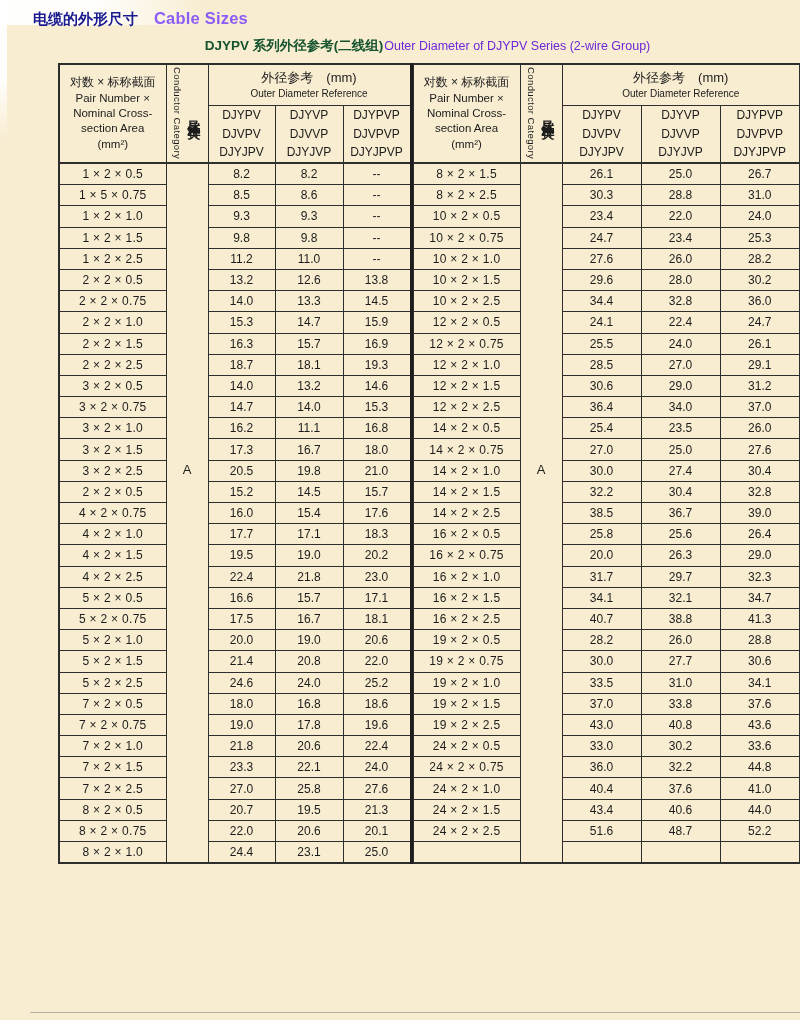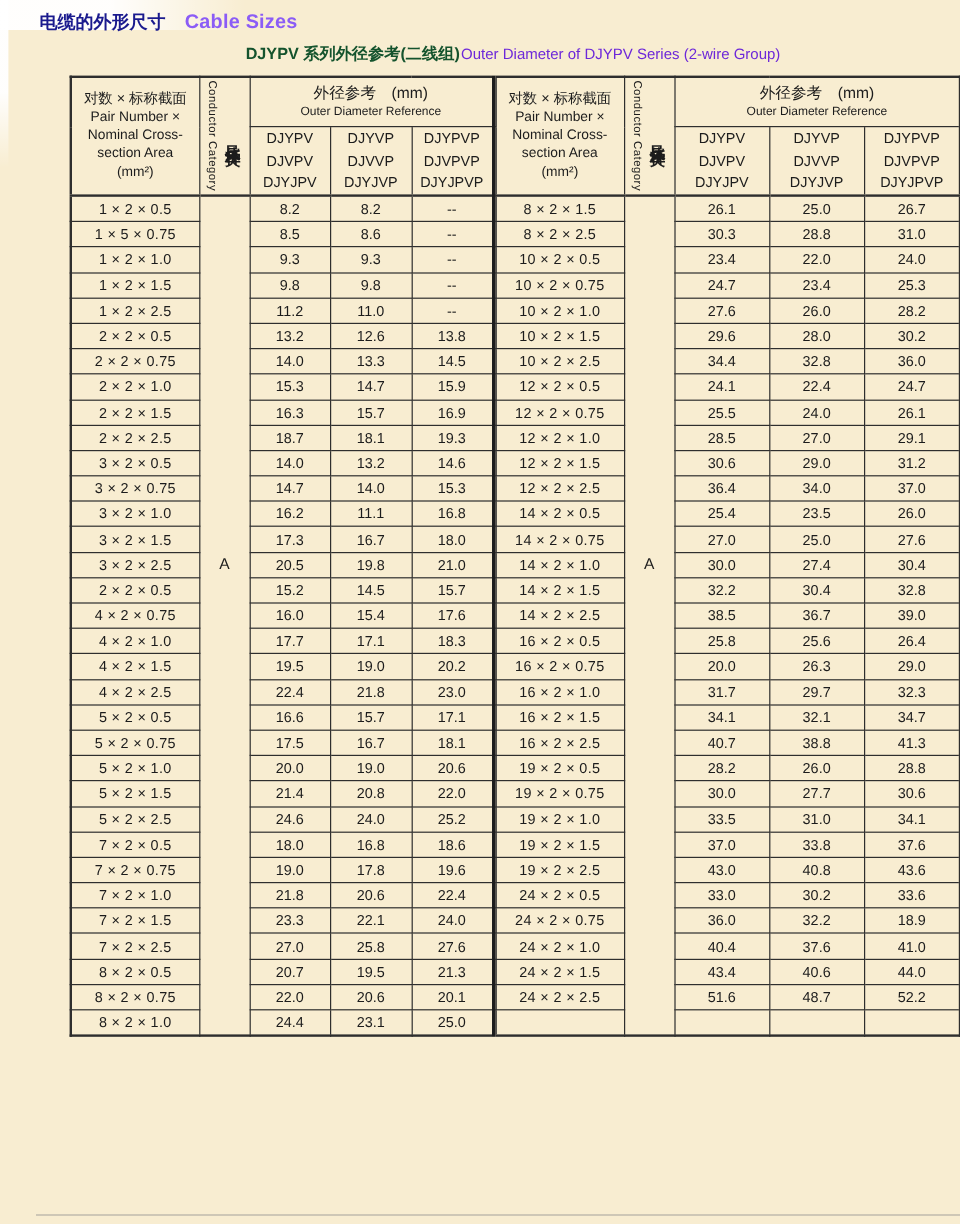--- a/index.html
+++ b/index.html
@@ -529,21 +529,21 @@
           <tr>
             <td class="c-label">24 × 2 × 0.5</td>
             <td class="c-val">33.0</td>
             <td class="c-val">30.2</td>
             <td class="c-val">33.6</td>
           </tr>
           <tr>
             <td class="c-label">24 × 2 × 0.75</td>
             <td class="c-val">36.0</td>
             <td class="c-val">32.2</td>
-            <td class="c-val">18.9</td>
+            <td class="c-val">44.8</td>
           </tr>
           <tr>
             <td class="c-label">24 × 2 × 1.0</td>
             <td class="c-val">40.4</td>
             <td class="c-val">37.6</td>
             <td class="c-val">41.0</td>
           </tr>
           <tr>
             <td class="c-label">24 × 2 × 1.5</td>
             <td class="c-val">43.4</td>

